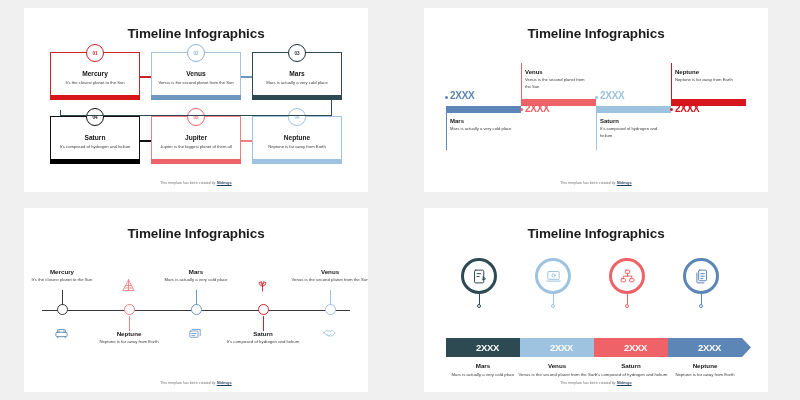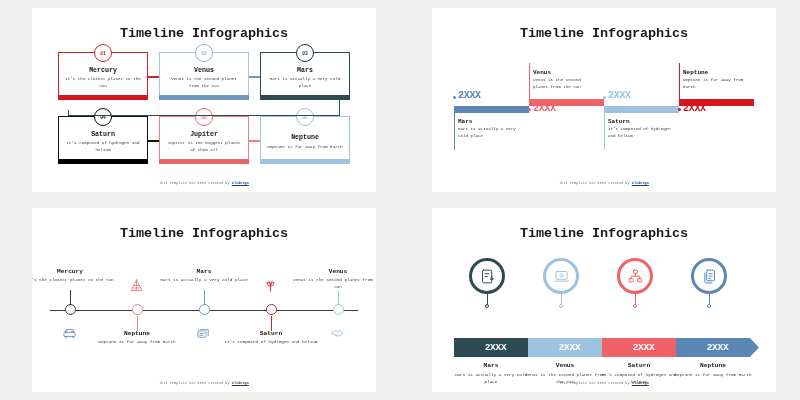--- a/index.html
+++ b/index.html
@@ -12,24 +12,23 @@
   .grid {
     width: 800px; height: 400px;
     display: grid;
     grid-template-columns: 400px 400px;
     grid-template-rows: 200px 200px;
   }
   .cell { position: relative; }
   .slide {
     position: absolute;
     background: #fff;
-    left: 32px; top: 8px;
+    left: 24px; top: 8px;
     width: 344px; height: 184px;
     overflow: hidden;
-    font-family: Liberation Mono, monospace;
   }
   .title {
     text-align: center;
     font-size: 13.5px;
     font-weight: bold;
     color: #1b1b1b;
     letter-spacing: -0.1px;
     margin-top: 18px;
   }
   .footer {

